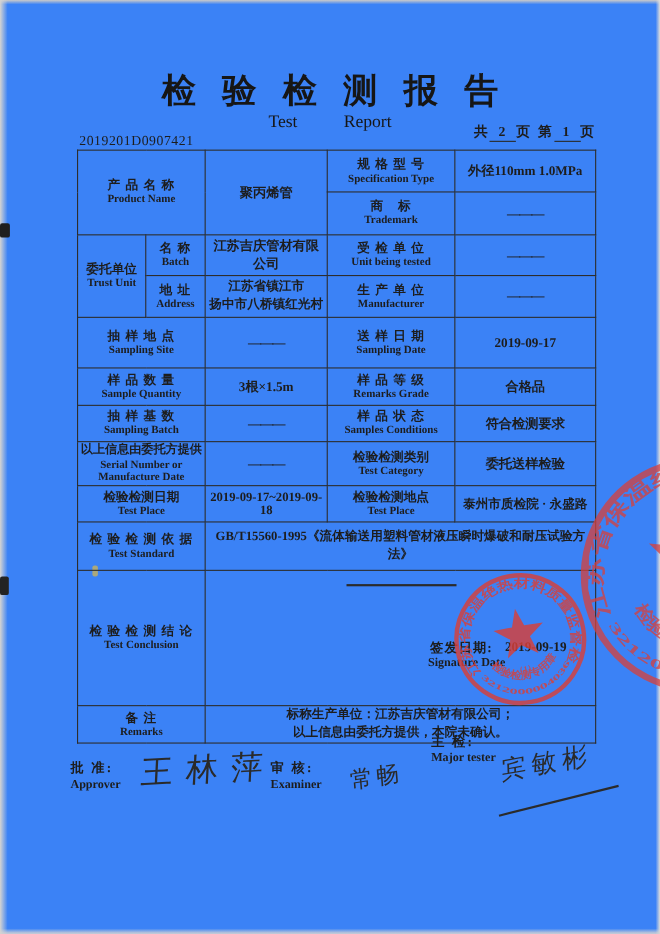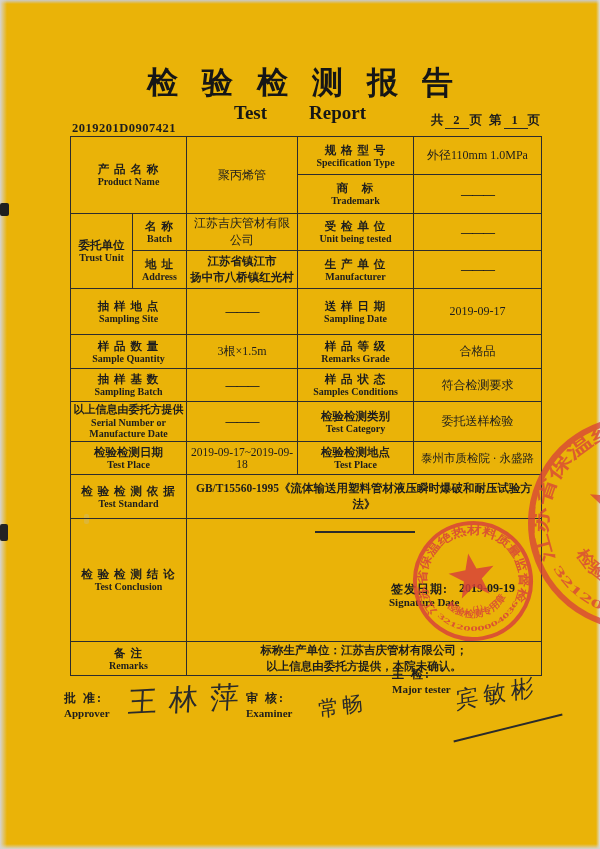--- a/index.html
+++ b/index.html
@@ -1,53 +1,53 @@
 <!DOCTYPE html>
 <html><head>
 <meta charset="utf-8">
 <style>
   html,body{margin:0;padding:0;background:#e9e8e6;}
   .page{
     position:relative;width:600px;height:849px;margin:0 auto;
-    background:#eab308;overflow:hidden;
+    background:#3b82f6;overflow:hidden;
     font-family:"Liberation Serif","DejaVu Serif",serif;
     color:#1d1d1d;
   }
   
   .edge-top{position:absolute;top:0;left:0;right:0;height:4px;background:linear-gradient(#cccbc9,rgba(255,255,255,0));}
   .edge-left{position:absolute;top:0;left:0;bottom:0;width:7px;background:linear-gradient(to right,#d6d4d1,rgba(255,255,255,0));}
   .edge-right{position:absolute;top:0;right:0;bottom:0;width:4px;background:linear-gradient(to left,#dedddb,rgba(255,255,255,0));}
   .edge-bottom{position:absolute;left:0;right:0;bottom:0;height:5px;background:linear-gradient(to top,#d5d4d2,rgba(255,255,255,0));}
   .mark1{position:absolute;left:0;top:203px;width:9px;height:13px;background:#1f1f1f;border-radius:2px;}
   .mark2{position:absolute;left:0;top:524px;width:8px;height:17px;background:#232323;border-radius:2px;}
   .speck{position:absolute;left:84px;top:514px;width:5px;height:10px;background:#d9b84a;opacity:.7;border-radius:2px;}
 
   .title{
     position:absolute;top:62px;left:0;right:0;text-align:center;
     font-size:31px;font-weight:bold;letter-spacing:24px;margin-right:-24px;color:#161616;
   }
   .subtitle{
     position:absolute;top:102px;left:0;right:0;display:flex;justify-content:center;gap:42px;
-    font-size:19px;font-weight:bold;color:#161616;
-  }
-  .report-no{position:absolute;left:72px;top:121px;font-size:12.5px;font-weight:bold;letter-spacing:.5px;}
+    font-size:16px;font-weight:normal;color:#161616;
+  }
+  .report-no{position:absolute;left:72px;top:121px;font-size:12.5px;font-weight:normal;letter-spacing:.5px;}
   .pages{position:absolute;right:58px;top:112px;font-size:12.5px;font-weight:bold;letter-spacing:2px;}
   .pages .num{display:inline-block;min-width:24px;text-align:center;border-bottom:1.2px solid #2a2a2a;}
 
   table.report{
     position:absolute;left:70px;top:136px;width:471px;
     border-collapse:collapse;table-layout:fixed;
   }
   table.report td{
     border:1.5px solid #2d2d2d;text-align:center;vertical-align:middle;
     padding:1px 2px;overflow:hidden;
   }
   .lc{font-size:11.5px;font-weight:bold;letter-spacing:1px;line-height:1.25;}
   .le{font-size:10px;font-weight:bold;line-height:1.15;}
-  .val{font-size:12px;font-weight:normal;}
+  .val{font-size:12px;font-weight:bold;}
   .val2{font-size:11.5px;font-weight:bold;line-height:1.35;}
   .dash{font-size:12px;font-weight:bold;letter-spacing:-1px;}
   td.left-align{text-align:left;padding-left:7px;}
 
   
   .concl-dash{position:absolute;left:315px;top:531px;width:100px;border-top:2px solid #2b2b2b;}
   .sign-label{position:absolute;left:391px;top:581px;font-size:12px;font-weight:bold;letter-spacing:1px;}
   .sign-date{position:absolute;left:459px;top:581px;font-size:12px;font-weight:bold;}
   .sign-en{position:absolute;left:389px;top:596px;font-size:11px;font-weight:bold;}
 

